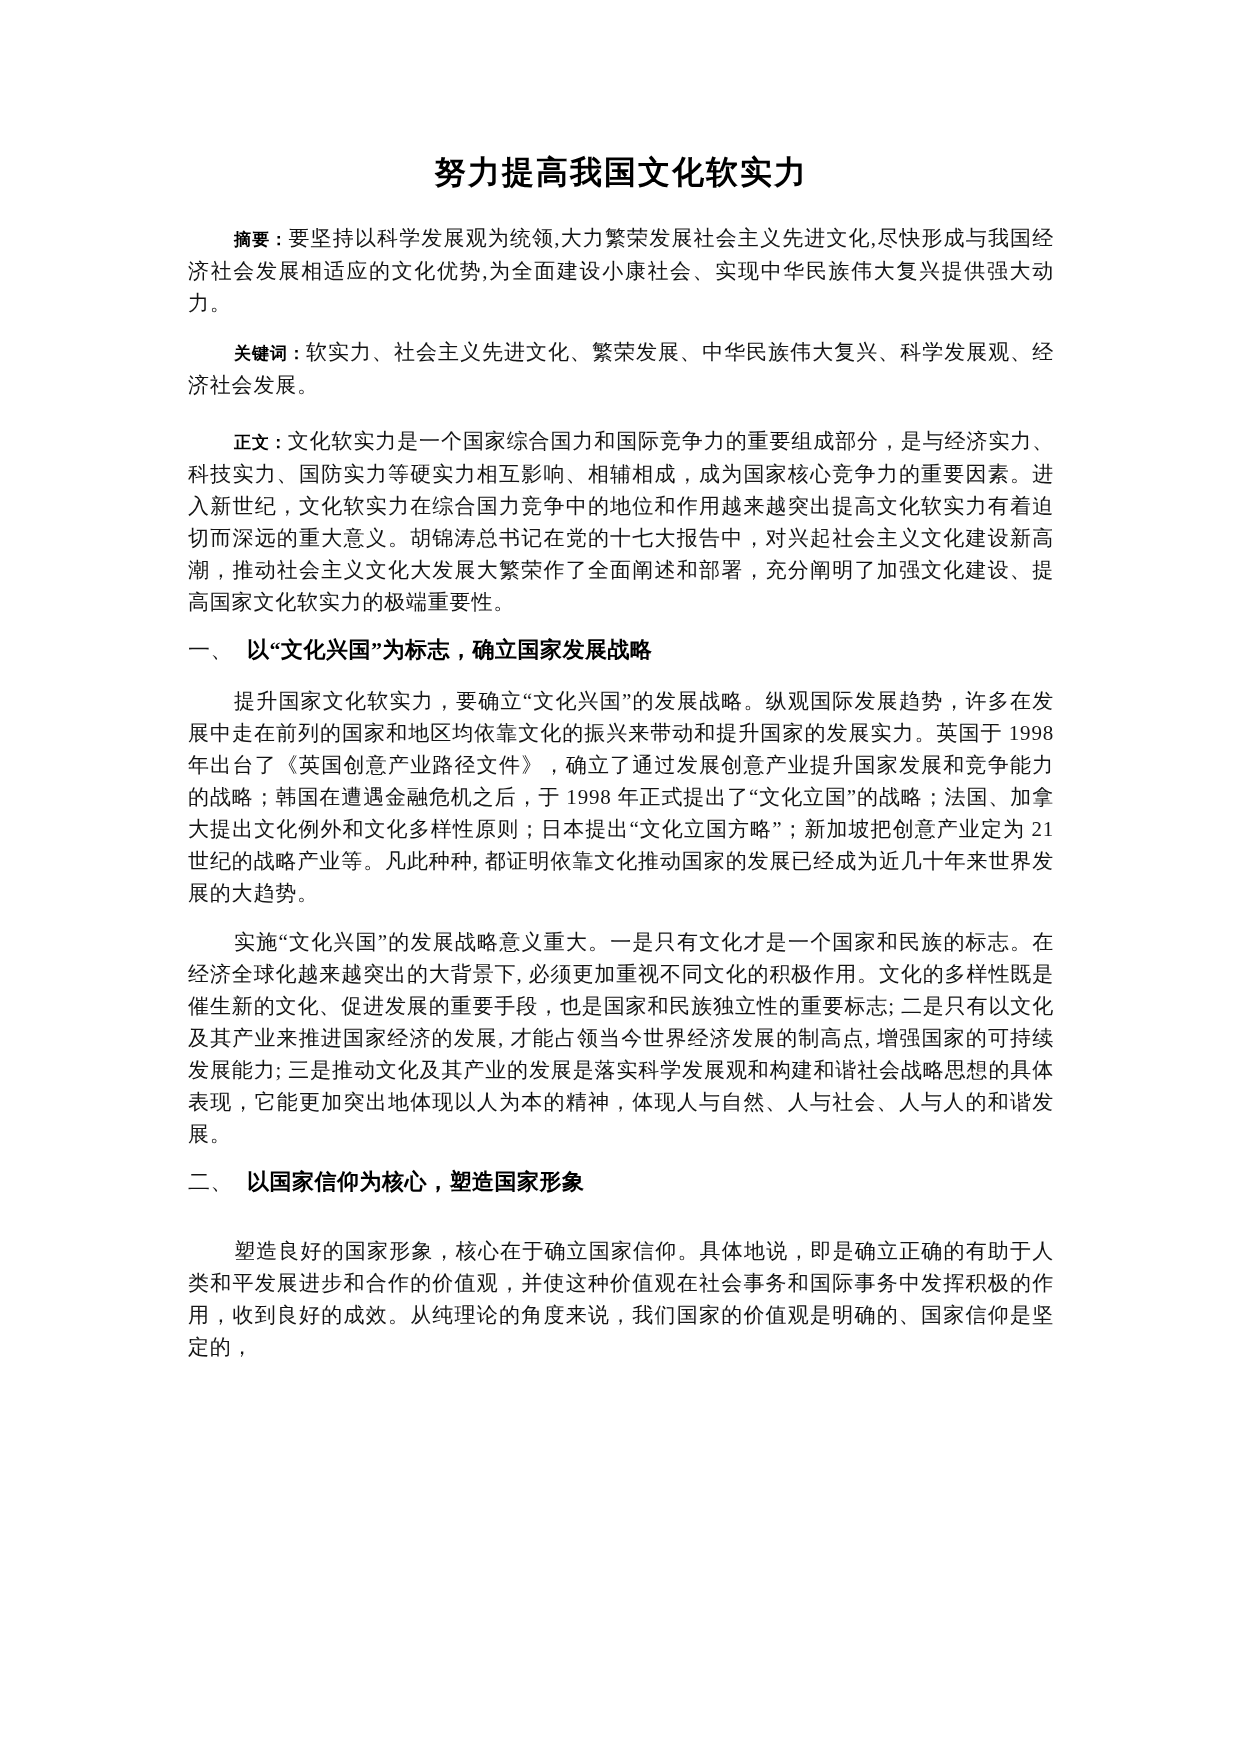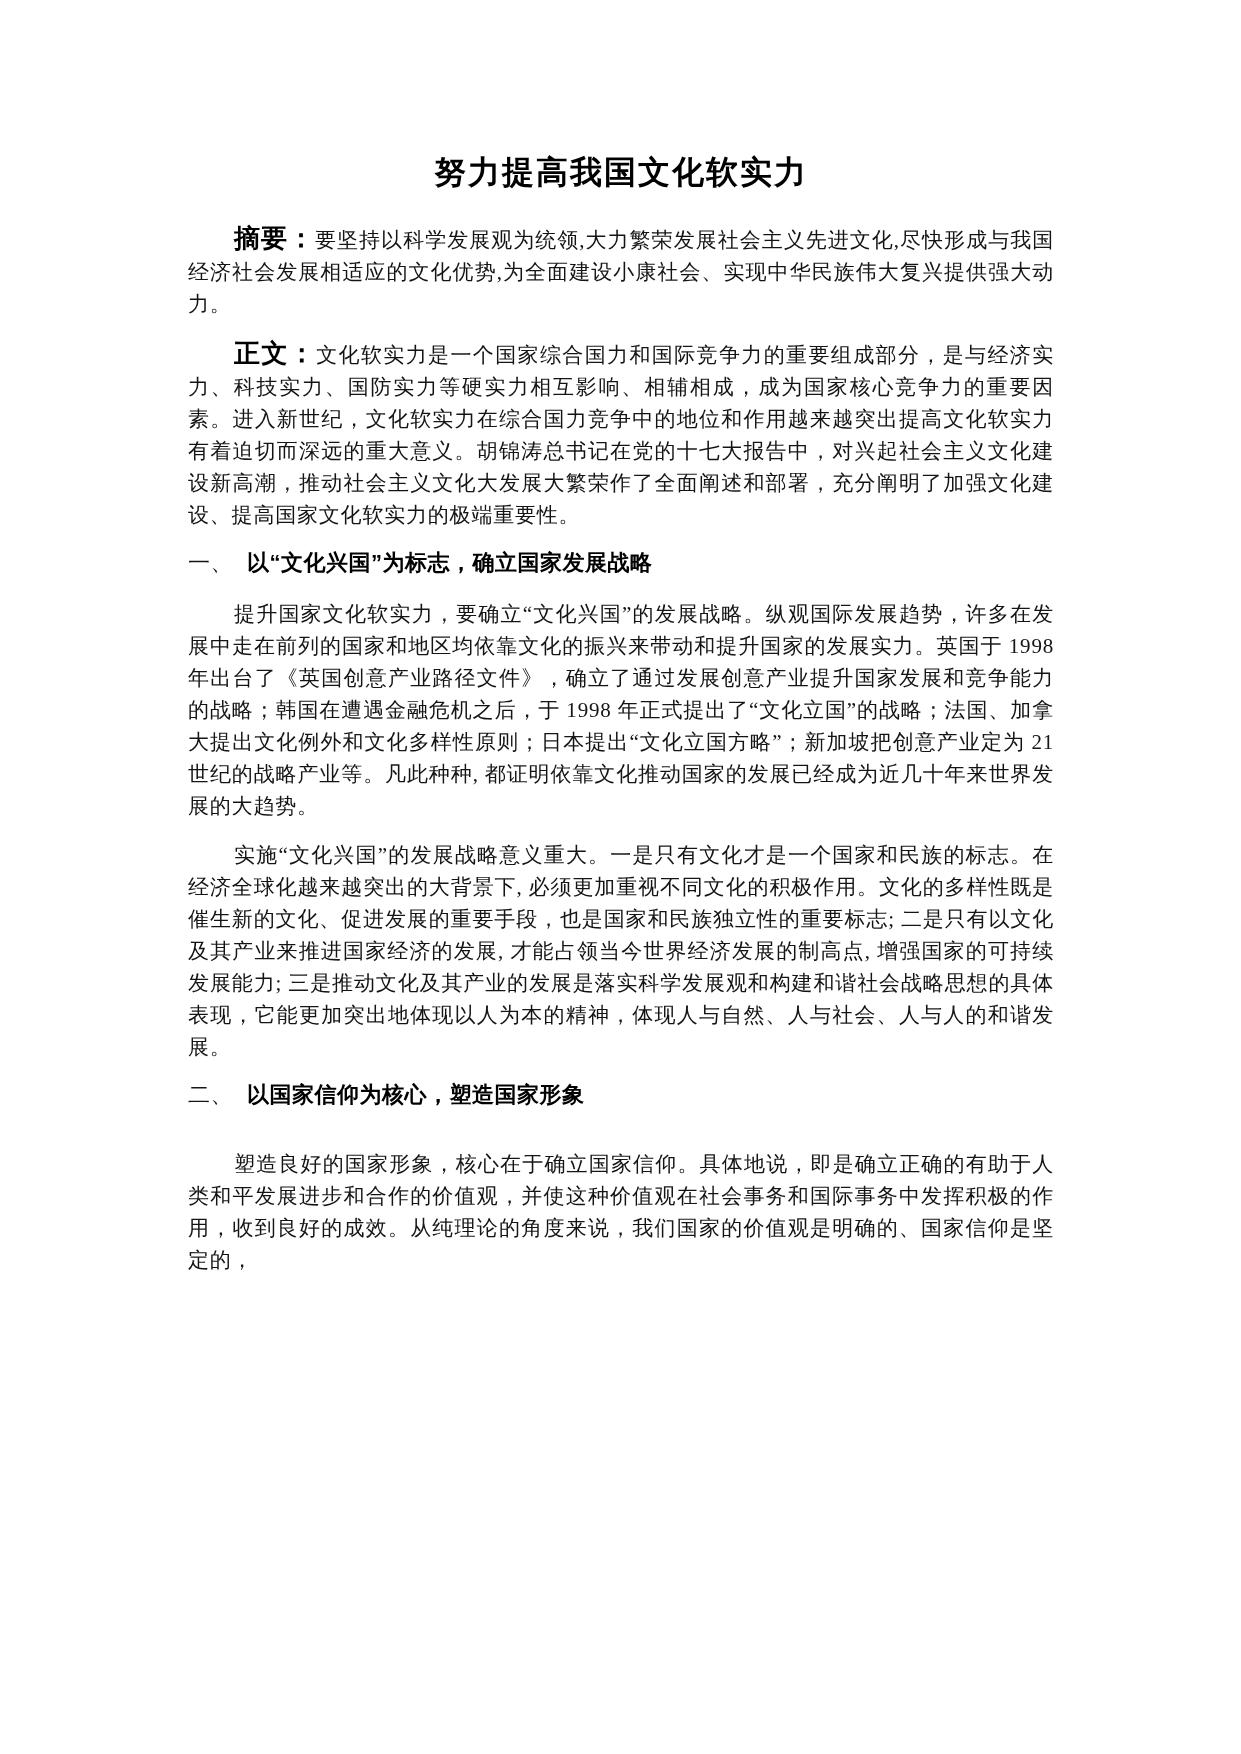--- a/index.html
+++ b/index.html
@@ -36,54 +36,55 @@
     font-size: 21px;
     line-height: 32px;
     letter-spacing: 0.8px;
     text-align: justify;
     text-indent: 46px;
     margin: 0 0 17px 0;
   }
   .para .label {
     font-family: "DejaVu Sans", "Liberation Sans", sans-serif;
     font-weight: bold;
-    font-size: 26px;
+    font-size: 17px;
     color: #000000;
   }
   .para.keywords { margin-bottom: 24px; }
   .para.extra-gap-top { margin-top: 38px; }
   .sec-heading {
     font-size: 22px;
     font-weight: normal;
     line-height: 30px;
     margin: 12px 0 20px 0;
     letter-spacing: 0.5px;
   }
   .sec-heading .heading-num {
     font-family: "Liberation Serif", "DejaVu Serif", serif;
     margin-right: 14px;
     color: #141414;
   }
   .sec-heading .heading-text {
-    font-family: Liberation Sans, sans-serif;
+    font-family: Liberation Serif, serif;
     font-weight: bold;
     color: #000000;
   }
   .sec-heading.second { margin-top: 4px; }
 </style>
 </head>
 <body>
 
 <div class="page">
   <div class="content">
 
     <h1 class="doc-title">努力提高我国文化软实力</h1>
 
     <p class="para"><span class="label">摘要：</span><span>要坚持以科学发展观为统领,大力繁荣发展社会主义先进文化,尽快形成与我国经济社会发展相适应的文化优势,为全面建设小康社会、实现中华民族伟大复兴提供强大动力。</span></p>
 
+    <p class="para keywords"><span class="label">关键词：</span><span>软实力、社会主义先进文化、繁荣发展、中华民族伟大复兴、科学发展观、经济社会发展。</span></p>
 
     <p class="para"><span class="label">正文：</span><span>文化软实力是一个国家综合国力和国际竞争力的重要组成部分，是与经济实力、科技实力、国防实力等硬实力相互影响、相辅相成，成为国家核心竞争力的重要因素。进入新世纪，文化软实力在综合国力竞争中的地位和作用越来越突出提高文化软实力有着迫切而深远的重大意义。胡锦涛总书记在党的十七大报告中，对兴起社会主义文化建设新高潮，推动社会主义文化大发展大繁荣作了全面阐述和部署，充分阐明了加强文化建设、提高国家文化软实力的极端重要性。</span></p>
 
 
     <h2 class="sec-heading"><span class="heading-num">一、</span><span class="heading-text">以“文化兴国”为标志，确立国家发展战略</span></h2>
 
     <p class="para"><span>提升国家文化软实力，要确立“文化兴国”的发展战略。纵观国际发展趋势，许多在发展中走在前列的国家和地区均依靠文化的振兴来带动和提升国家的发展实力。英国于 1998 年出台了《英国创意产业路径文件》，确立了通过发展创意产业提升国家发展和竞争能力的战略；韩国在遭遇金融危机之后，于 1998 年正式提出了“文化立国”的战略；法国、加拿大提出文化例外和文化多样性原则；日本提出“文化立国方略”；新加坡把创意产业定为 21 世纪的战略产业等。凡此种种, 都证明依靠文化推动国家的发展已经成为近几十年来世界发展的大趋势。</span></p>
 
     <p class="para"><span>实施“文化兴国”的发展战略意义重大。一是只有文化才是一个国家和民族的标志。在经济全球化越来越突出的大背景下, 必须更加重视不同文化的积极作用。文化的多样性既是催生新的文化、促进发展的重要手段，也是国家和民族独立性的重要标志; 二是只有以文化及其产业来推进国家经济的发展, 才能占领当今世界经济发展的制高点, 增强国家的可持续发展能力; 三是推动文化及其产业的发展是落实科学发展观和构建和谐社会战略思想的具体表现，它能更加突出地体现以人为本的精神，体现人与自然、人与社会、人与人的和谐发展。</span></p>
 

